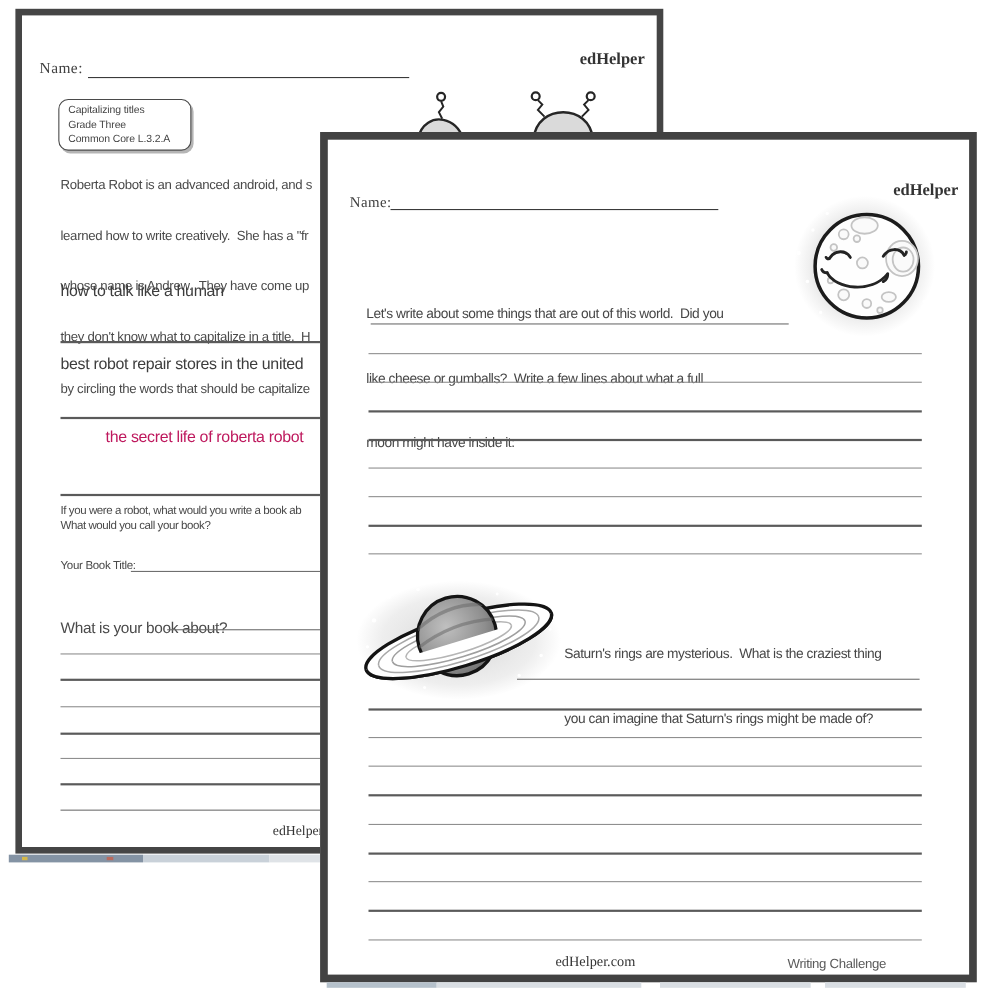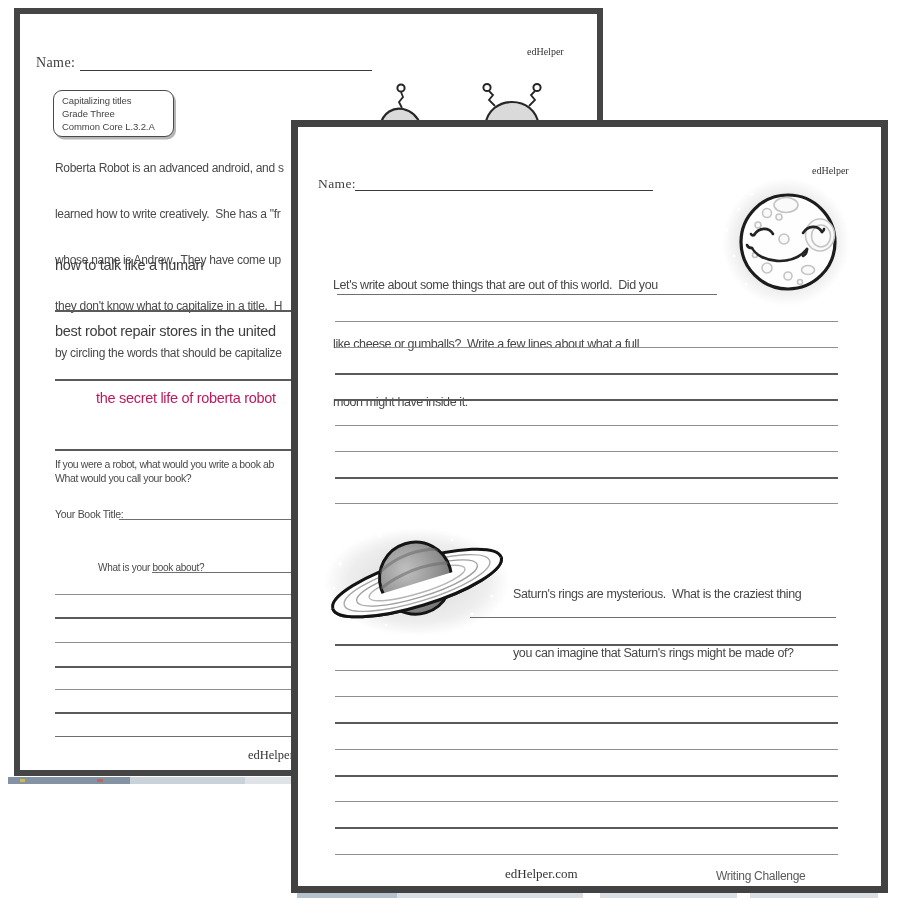--- a/index.html
+++ b/index.html
@@ -5,21 +5,21 @@
   html,body{margin:0;padding:0;background:#ffffff;}
   .canvas{position:relative;width:900px;height:900px;background:#fff;overflow:hidden;
           font-family:"Liberation Sans",sans-serif;}
   .page{position:absolute;background:#fff;box-sizing:border-box;overflow:hidden;}
   .page.back{left:14px;top:8px;width:589px;height:768px;border:6px solid #454545;}
   .page.front{left:291px;top:120px;width:597px;height:773px;border:7px solid #424242;z-index:3;}
   .abs{position:absolute;}
   .txt{position:absolute;white-space:pre;color:#4a4a4a;}
   .serif{font-family:"Liberation Serif",serif;}
   .namelbl{font-family:"Liberation Serif",serif;font-weight:normal;color:#404040;letter-spacing:.4px;}
-  .brand{font-family:"Liberation Serif",serif;color:#333;font-size:10px;}
+  .brand{font-family:"Liberation Serif",serif;color:#333;font-size:15px;font-weight:bold;}
   .rule{position:absolute;height:0;border-top:1.5px solid #8f8f8f;}
   .rd{border-top:2px solid #5a5a5a;}
   .rm{border-top:1.5px solid #6f6f6f;}
   .namerule{position:absolute;height:0;border-top:1.5px solid #3a3a3a;}
   .skillsbox{position:absolute;border:1.5px solid #4a4a4a;border-radius:9px;background:#fff;
              box-shadow:2px 2.5px 0 rgba(90,90,90,.45);padding:4px 8px 3px 8px;
              font-size:9.5px;line-height:12.8px;color:#444;letter-spacing:-.1px;}
   .gothic{letter-spacing:-.3px;}
   .bar{position:absolute;z-index:2;}
   .bar4{position:absolute;z-index:4;}
@@ -68,21 +68,21 @@
 
     <div class="txt gothic" style="left:35px;top:376px;font-size:14.5px;color:#be185d;padding-left:41px;">the secret life of roberta robot</div>
     <div class="rule rd" style="left:35px;top:435px;width:520px;"></div>
 
     <div class="txt gothic" style="left:35px;top:444px;font-size:10.5px;letter-spacing:-.4px;">If you were a robot, what would you write a book ab</div>
     <div class="txt gothic" style="left:35px;top:458px;font-size:10.5px;letter-spacing:-.4px;">What would you call your book?</div>
 
     <div class="txt gothic" style="left:35px;top:494px;font-size:10.5px;">Your Book Title:</div>
     <div class="rule rm" style="left:99px;top:505px;width:441px;"></div>
 
-    <div class="txt gothic" style="left:35px;top:548px;font-size:10px;margin-left:43px;">What is your book about?</div>
+    <div class="txt gothic" style="left:35px;top:548px;font-size:14px;">What is your book about?</div>
     <div class="rule rm" style="left:132px;top:558px;width:408px;"></div>
 
     <div class="rule" style="left:35px;top:580px;width:520px;"></div>
     <div class="rule rd" style="left:35px;top:603px;width:520px;"></div>
     <div class="rule" style="left:35px;top:628px;width:520px;"></div>
     <div class="rule rd" style="left:35px;top:652px;width:520px;"></div>
     <div class="rule" style="left:35px;top:675px;width:520px;"></div>
     <div class="rule rd" style="left:35px;top:698px;width:520px;"></div>
     <div class="rule rm" style="left:35px;top:722px;width:520px;"></div>
 

